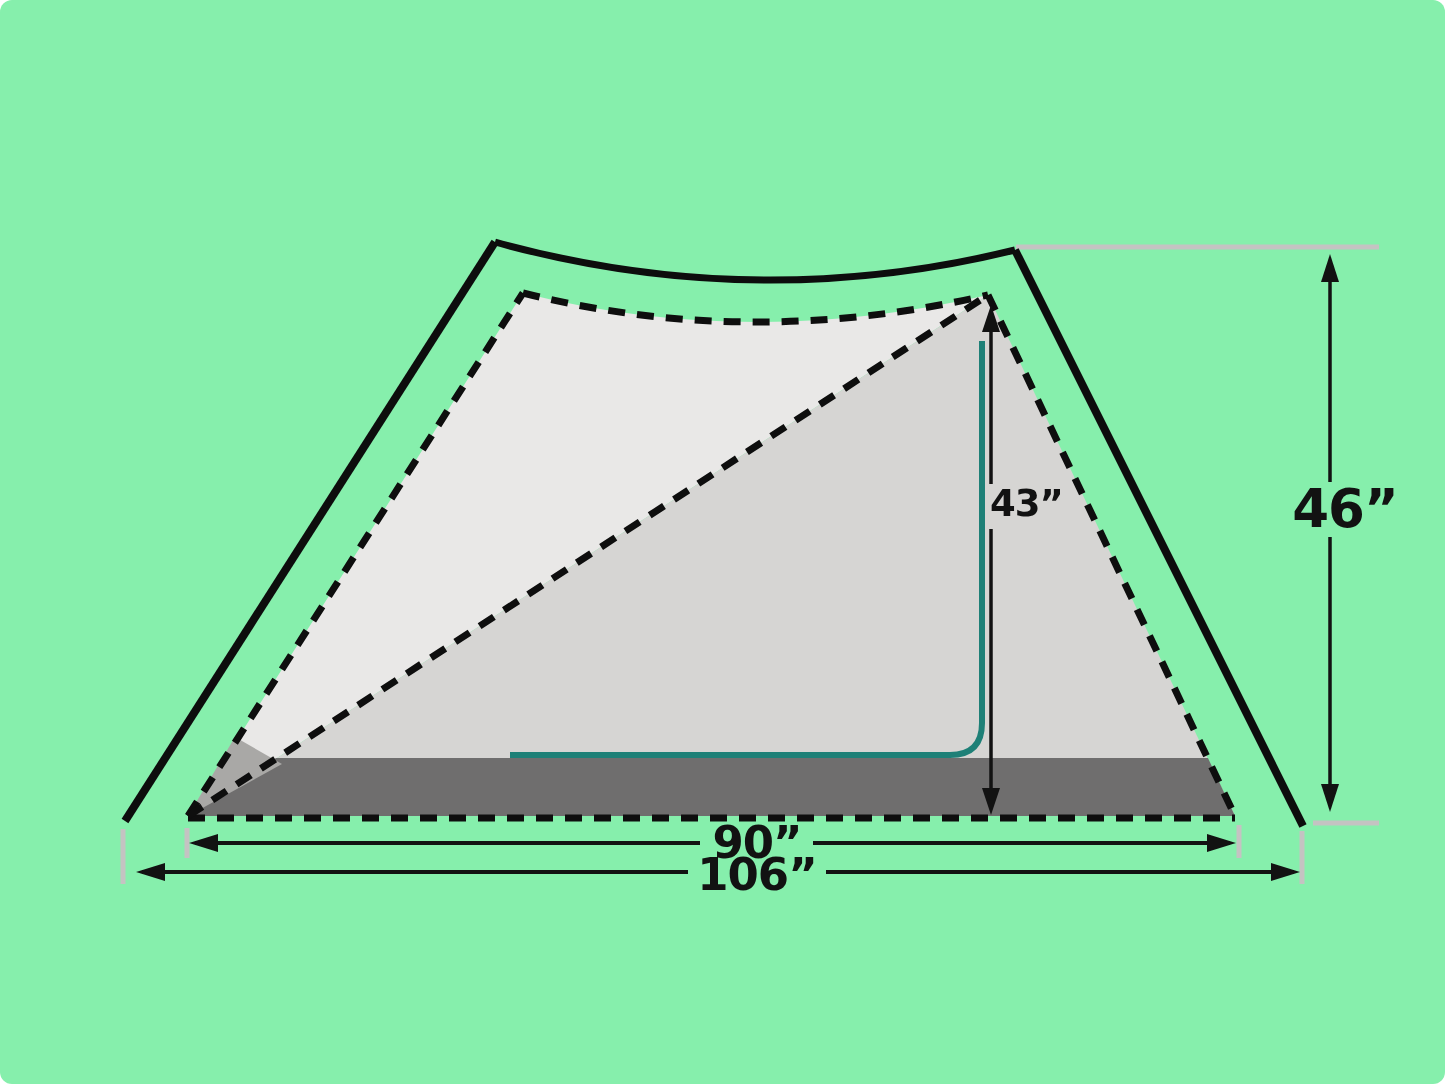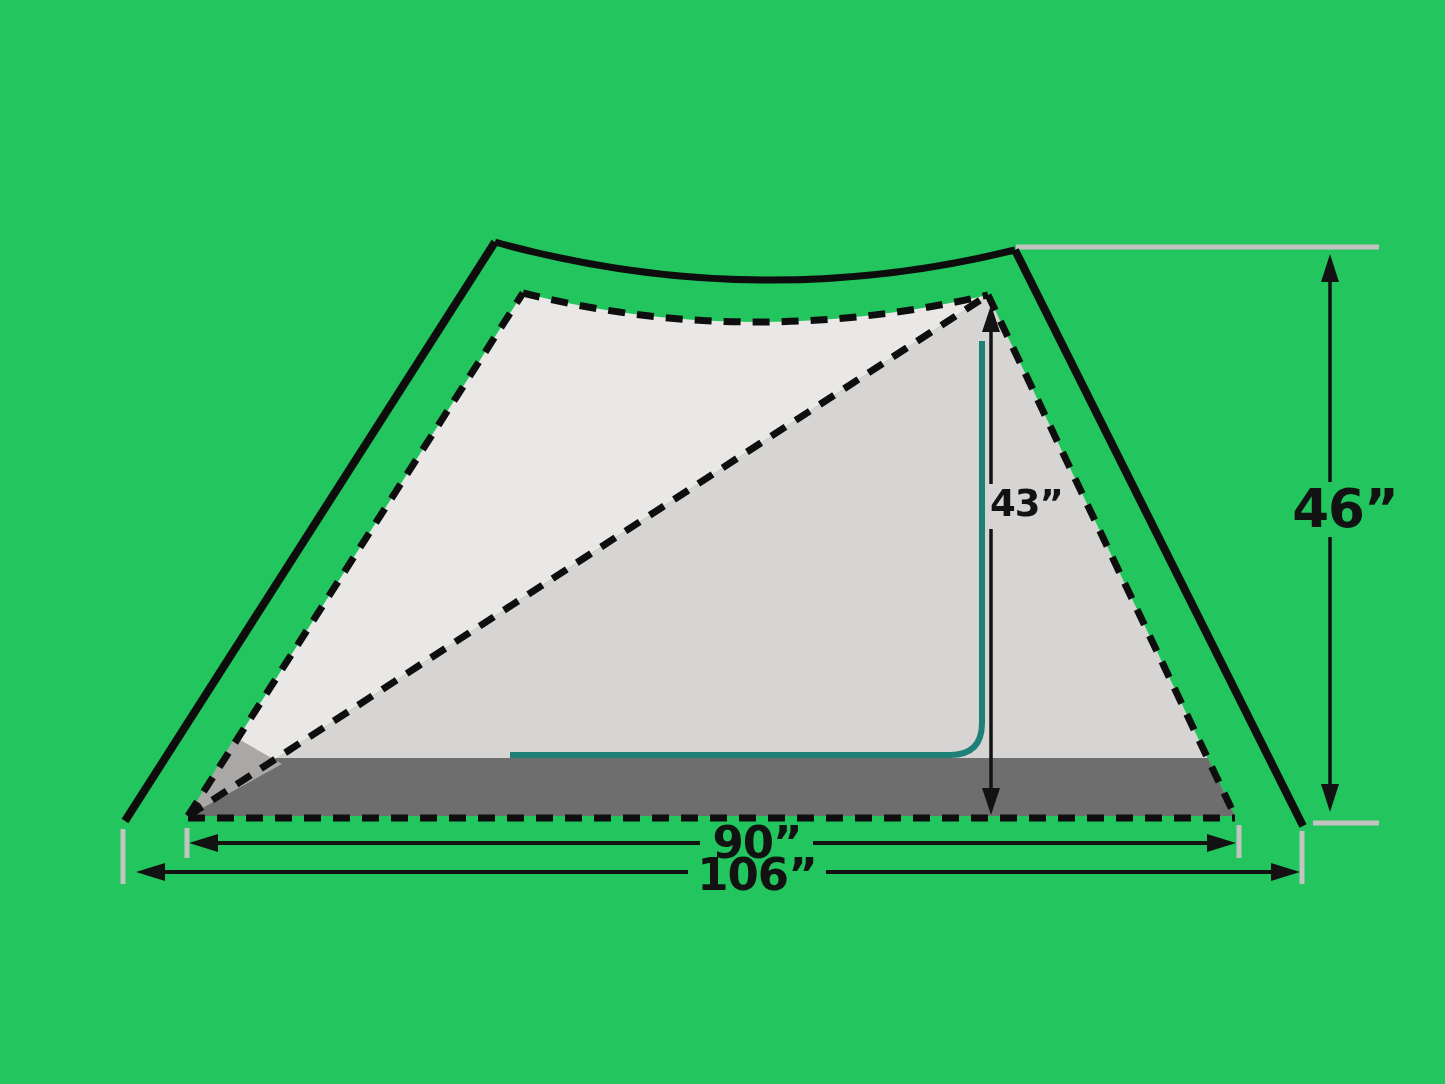--- a/index.html
+++ b/index.html
@@ -4,22 +4,23 @@
 <style>
   html, body {
     margin: 0;
     padding: 0;
     background: #ffffff;
   }
   .stage {
     position: relative;
     width: 1445px;
     height: 1084px;
-    background: #22c55e;
+    background: #86efac;
     overflow: hidden;
+    border-radius: 12px;
   }
   svg { display: block; }
   text.dim-label {
     font-family: "DejaVu Sans", "Liberation Sans", sans-serif;
     font-weight: bold;
     fill: #121212;
     letter-spacing: -1px;
   }
 </style>
 </head>

